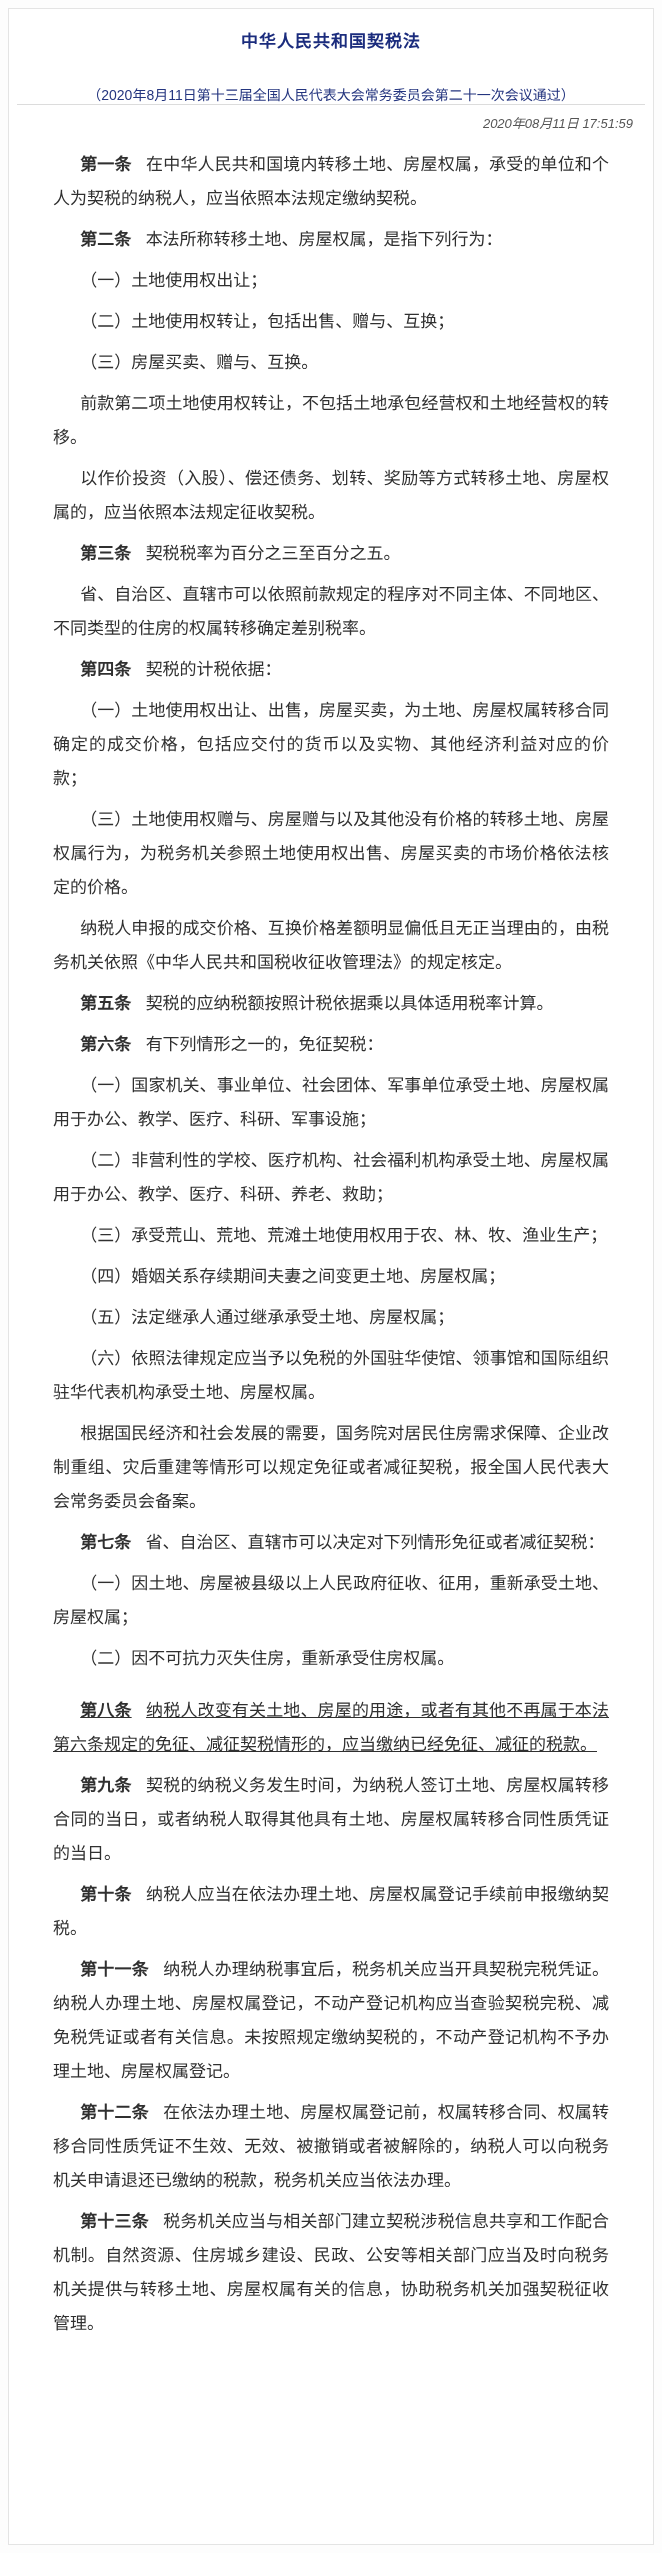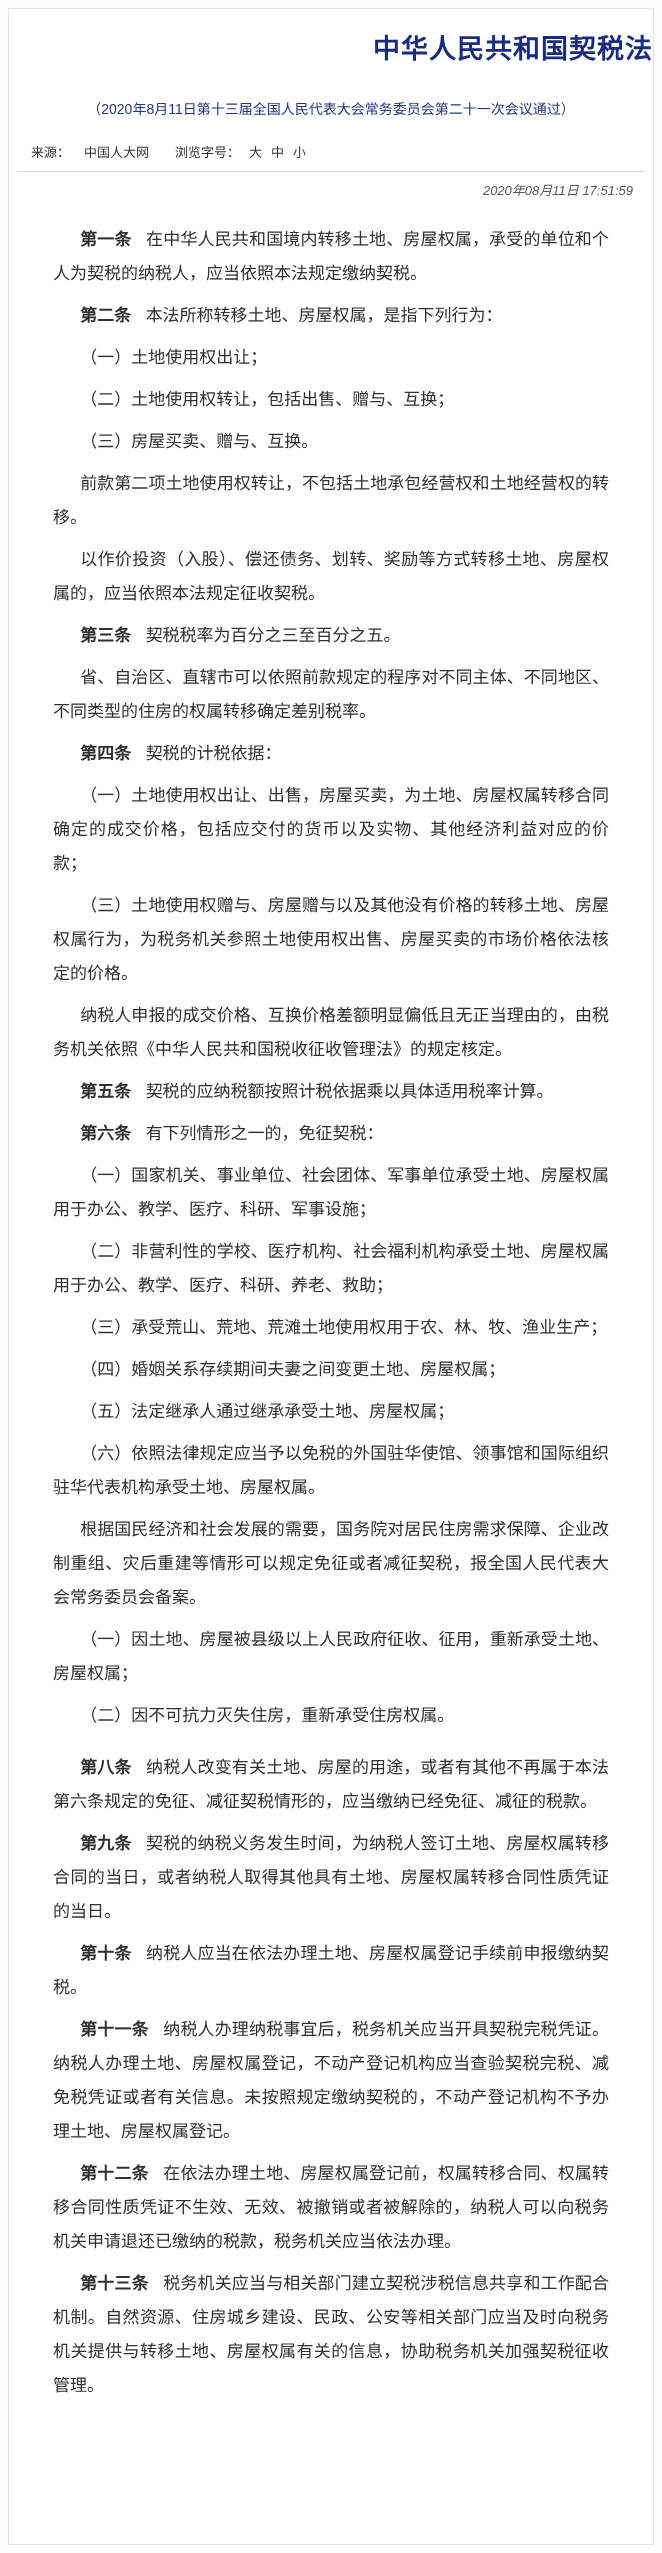--- a/index.html
+++ b/index.html
@@ -15,22 +15,22 @@
     padding: 8px;
   }
   .doc {
     background: #ffffff;
     border: 1px solid #e4e4e4;
     min-height: 2537px;
     padding-bottom: 26px;
   }
   .doc-header { padding-top: 18px; }
   .doc-title {
-    text-align: right;
-    font-size: 27px;
+    text-align: center;
+    font-size: 17px;
     font-weight: bold;
     color: var(--title-color, #1b2c7d);
     letter-spacing: 1px;
   }
   .doc-subtitle {
     text-align: center;
     font-size: 14px;
     margin-top: 32px;
     color: var(--subtitle-color, #24357f);
   }
@@ -64,40 +64,36 @@
   .body-text {
     padding: 16px 44px 0 44px;
     font-size: 17px;
     line-height: 34px;
     color: #303030;
   }
   .para {
     text-indent: 1.6em;
     margin-bottom: 7px;
     text-align: justify;
-    margin-top: 8px;
   }
-  .para.section-break { margin-top: 18px; }
+  .para.section-break { margin-top: 18px; text-decoration: underline; }
   .art { font-weight: bold; }
   .art:not(:empty) { margin-right: 0.85em; }
 </style>
 </head>
 <body>
 
 <div class="page">
   <div class="doc">
 
     <div class="doc-header">
       <div class="doc-title">中华人民共和国契税法</div>
       <div class="doc-subtitle">（2020年8月11日第十三届全国人民代表大会常务委员会第二十一次会议通过）</div>
     </div>
 
-    <div class="meta-row">
-      <span>来源：</span><span class="sep"></span><span>中国人大网</span><span class="gap"></span><span>浏览字号：</span><a class="fontsize-link">大</a><a class="fontsize-link">中</a><a class="fontsize-link">小</a>
-    </div>
 
     <hr class="divider">
 
     <div class="date-row">2020年08月11日 17:51:59</div>
 
     <div class="body-text">
 
     <p class="para" style="">
         <span class="art">第一条</span><span>在中华人民共和国境内转移土地、房屋权属，承受的单位和个人为契税的纳税人，应当依照本法规定缴纳契税。</span>
       </p>
@@ -158,20 +154,23 @@
         <p class="para" style="">
         <span class="art"></span><span>（五）法定继承人通过继承承受土地、房屋权属；</span>
       </p>
         <p class="para" style="">
         <span class="art"></span><span>（六）依照法律规定应当予以免税的外国驻华使馆、领事馆和国际组织驻华代表机构承受土地、房屋权属。</span>
       </p>
         <p class="para" style="">
         <span class="art"></span><span>根据国民经济和社会发展的需要，国务院对居民住房需求保障、企业改制重组、灾后重建等情形可以规定免征或者减征契税，报全国人民代表大会常务委员会备案。</span>
       </p>
         <p class="para" style="">
+        <span class="art">第七条</span><span>省、自治区、直辖市可以决定对下列情形免征或者减征契税：</span>
+      </p>
+        <p class="para" style="">
         <span class="art"></span><span>（一）因土地、房屋被县级以上人民政府征收、征用，重新承受土地、房屋权属；</span>
       </p>
         <p class="para" style="">
         <span class="art"></span><span>（二）因不可抗力灭失住房，重新承受住房权属。</span>
       </p>
         <p class="para section-break" style="">
         <span class="art">第八条</span><span>纳税人改变有关土地、房屋的用途，或者有其他不再属于本法第六条规定的免征、减征契税情形的，应当缴纳已经免征、减征的税款。</span>
       </p>
         <p class="para" style="">
         <span class="art">第九条</span><span>契税的纳税义务发生时间，为纳税人签订土地、房屋权属转移合同的当日，或者纳税人取得其他具有土地、房屋权属转移合同性质凭证的当日。</span>

